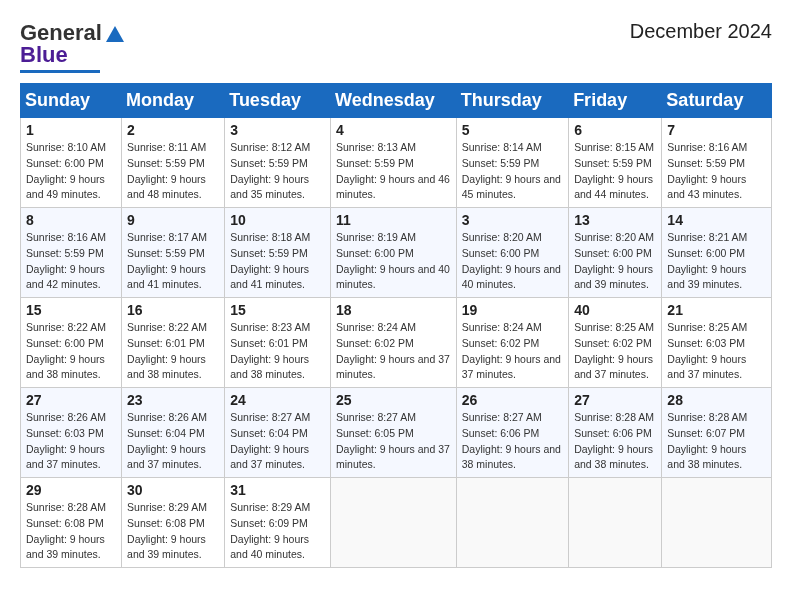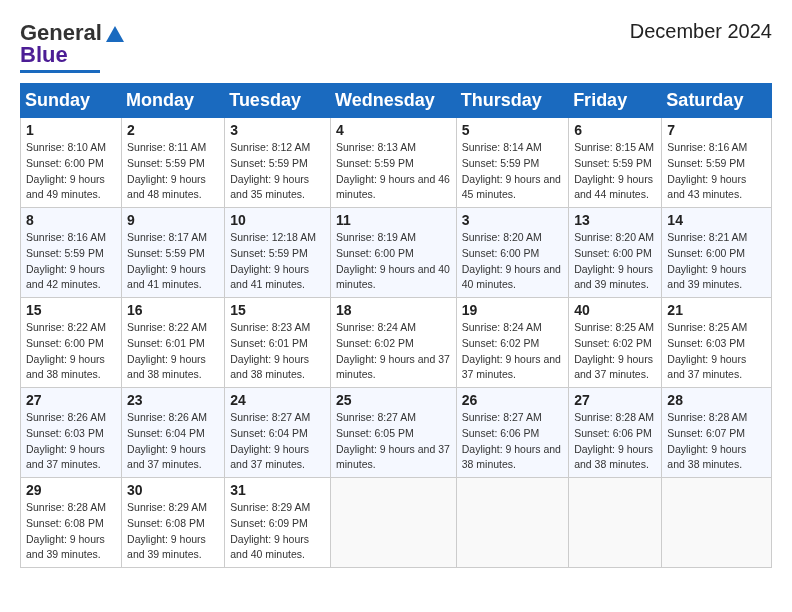--- a/index.html
+++ b/index.html
@@ -164,21 +164,21 @@
         <span class="day-detail">Daylight: 9 hours and 42 minutes.</span>
       </td>
         <td>
         <span class="day-num">9</span>
         <span class="day-detail">Sunrise: 8:17 AM</span><br>
         <span class="day-detail">Sunset: 5:59 PM</span><br>
         <span class="day-detail">Daylight: 9 hours and 41 minutes.</span>
       </td>
         <td>
         <span class="day-num">10</span>
-        <span class="day-detail">Sunrise: 12:18 AM</span><br>
+        <span class="day-detail">Sunrise: 8:18 AM</span><br>
         <span class="day-detail">Sunset: 5:59 PM</span><br>
         <span class="day-detail">Daylight: 9 hours and 41 minutes.</span>
       </td>
         <td>
         <span class="day-num">11</span>
         <span class="day-detail">Sunrise: 8:19 AM</span><br>
         <span class="day-detail">Sunset: 6:00 PM</span><br>
         <span class="day-detail">Daylight: 9 hours and 40 minutes.</span>
       </td>
         <td>

